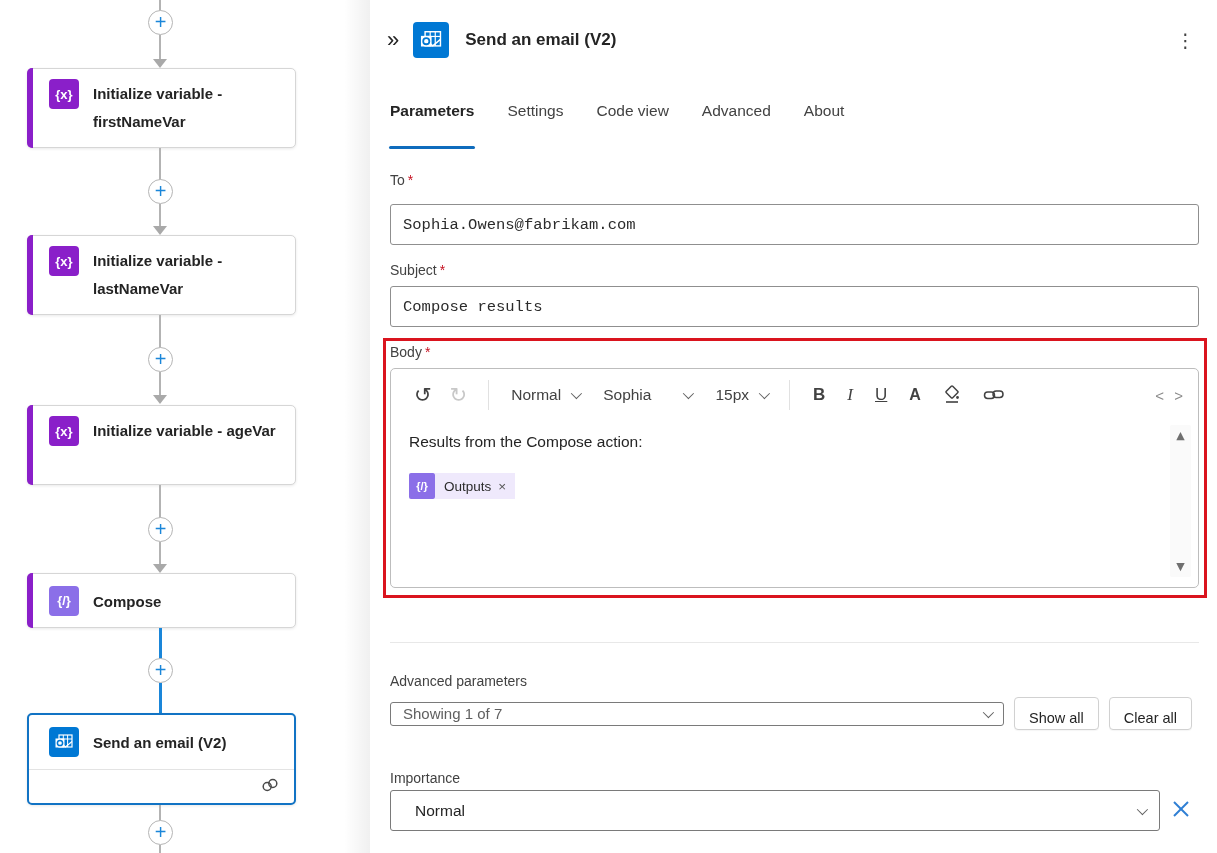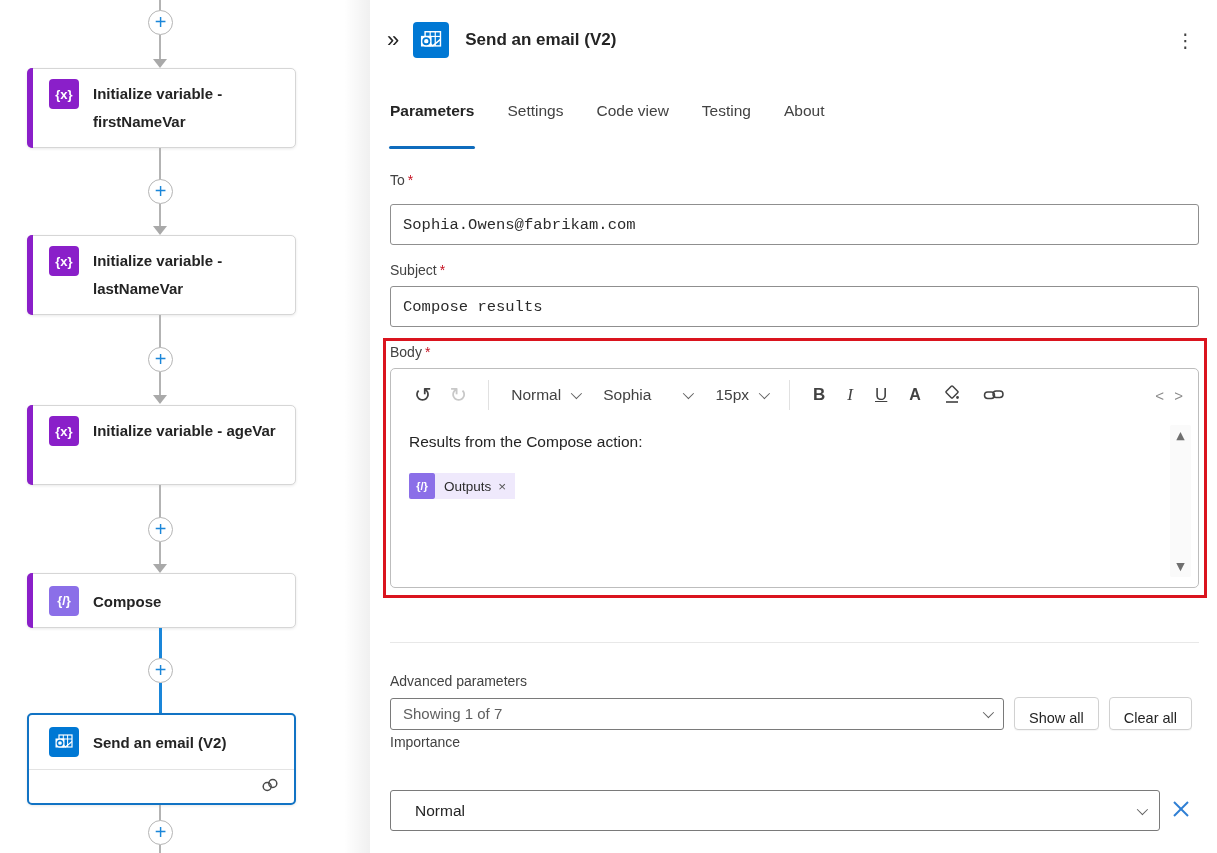--- a/index.html
+++ b/index.html
@@ -85,21 +85,21 @@
   .chip-x { margin-left:7px; color:#565656; }
 
   .scrollbar { position:absolute; top:56px; right:7px; width:21px; height:152px; background:#fafafa;
     display:flex; flex-direction:column; justify-content:space-between; align-items:center;
     padding:4px 0; border-radius:2px; }
   .scroll-arrow { color:#6f6f6f; font-size:11px; cursor:pointer; font-family:"DejaVu Sans",sans-serif; }
 
   .section-divider { position:absolute; left:20px; top:642px; width:809px; height:1px; background:#e8e8e8; }
 
   .adv-row { position:absolute; left:20px; top:697px; display:flex; align-items:center; }
-  .adv-dd { width:614px; height:32px; border:1px solid #7a7a7a; border-radius:3px; display:flex;
+  .adv-dd { width:614px; height:24px; border:1px solid #7a7a7a; border-radius:3px; display:flex;
     align-items:center; padding:0 12px; font-size:15px; color:#5f5f5f; cursor:pointer; }
   .adv-dd .chev { margin-left:auto; }
   .btn { height:33px; border:1px solid #d1d1d1; border-radius:4px; background:#fff; font-size:14.5px;
     color:#242424; padding:12px 14px; margin-left:10px; cursor:pointer; box-shadow:0 1px 1px rgba(0,0,0,.04);
     font-family:"Liberation Sans","DejaVu Sans",sans-serif; }
 
   .imp-dd { position:absolute; left:20px; top:790px; width:770px; height:41px; border:1px solid #7a7a7a;
     border-radius:3px; display:flex; align-items:center; padding:0 14px 0 24px; font-size:15.5px;
     color:#242424; cursor:pointer; }
   .imp-dd .chev { margin-left:auto; }
@@ -218,21 +218,21 @@
       </svg>
     </div>
     <span class="panel-title">Send an email (V2)</span>
     <span class="menu-dots">⋮</span>
   </div>
 
   <div class="tabs">
     <div class="tab active">Parameters</div>
     <div class="tab">Settings</div>
     <div class="tab">Code view</div>
-    <div class="tab">Testing</div>
+    <div class="tab">Advanced</div>
     <div class="tab">About</div>
   </div>
 
   <div class="field-label" style="top:172px">
     <span>To</span><span class="req">*</span>
   </div>
   <input class="text-input" style="top: 204px;" value="Sophia.Owens@fabrikam.com">
 
   <div class="field-label" style="top:262px">
     <span>Subject</span><span class="req">*</span>
@@ -304,21 +304,21 @@
   <div class="field-label" style="top:673px">Advanced parameters</div>
   <div class="adv-row">
     <div class="adv-dd">
       <span>Showing 1 of 7</span>
       <span class="chev"></span>
     </div>
     <button class="btn">Show all</button>
     <button class="btn">Clear all</button>
   </div>
 
-  <div class="field-label" style="top:734px">Importance</div>
+  <div class="field-label" style="top:770px">Importance</div>
   <div class="imp-dd">
     <span>Normal</span>
     <span class="chev"></span>
   </div>
   <span class="imp-clear">
     <svg width="22" height="22" viewBox="0 0 22 22">
       <line x1="4" y1="4" x2="18" y2="18" stroke="#2f7fd4" stroke-width="2"></line>
       <line x1="18" y1="4" x2="4" y2="18" stroke="#2f7fd4" stroke-width="2"></line>
     </svg>
   </span>

